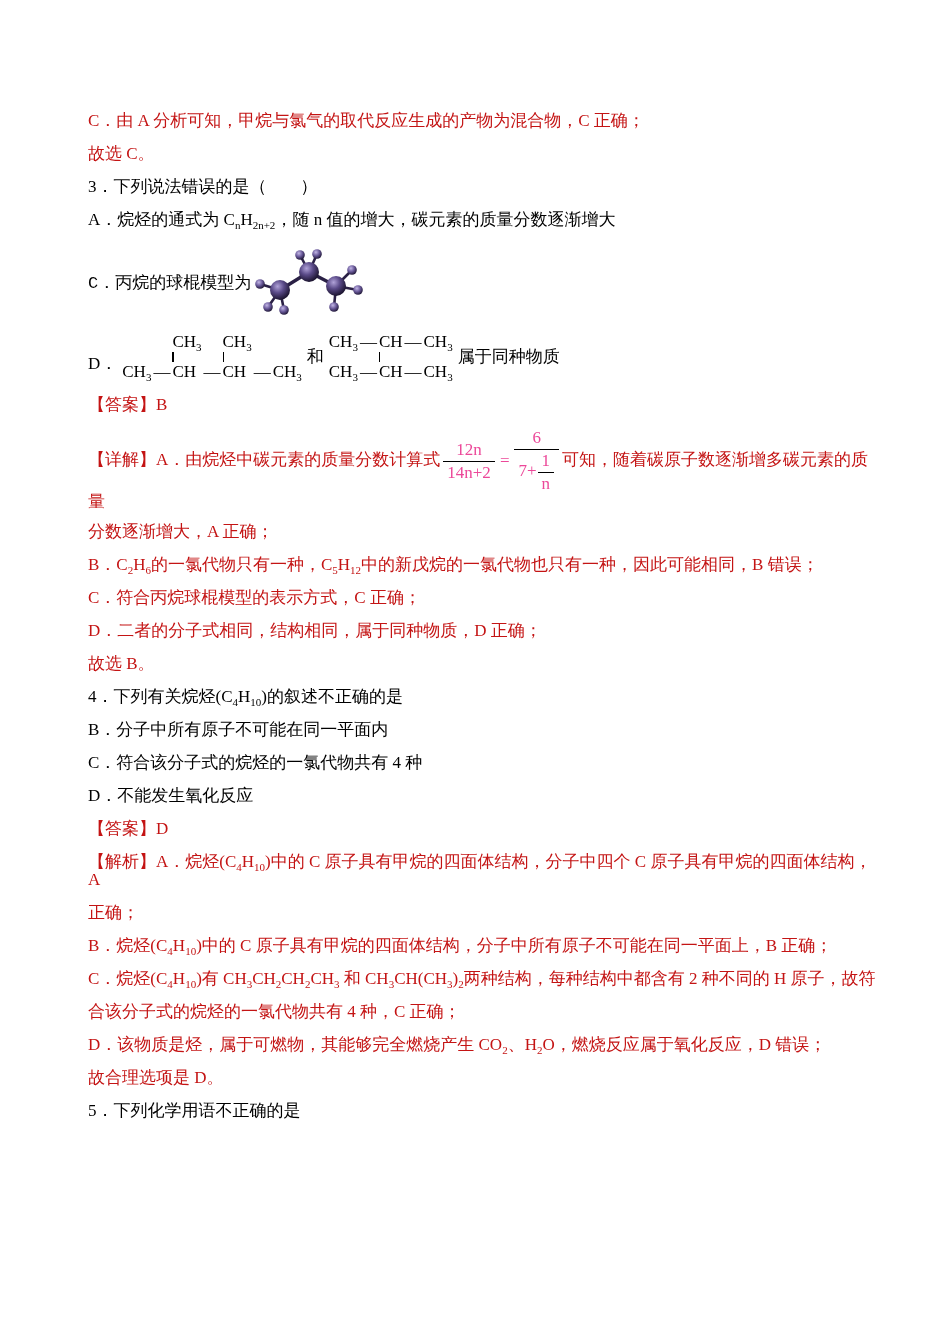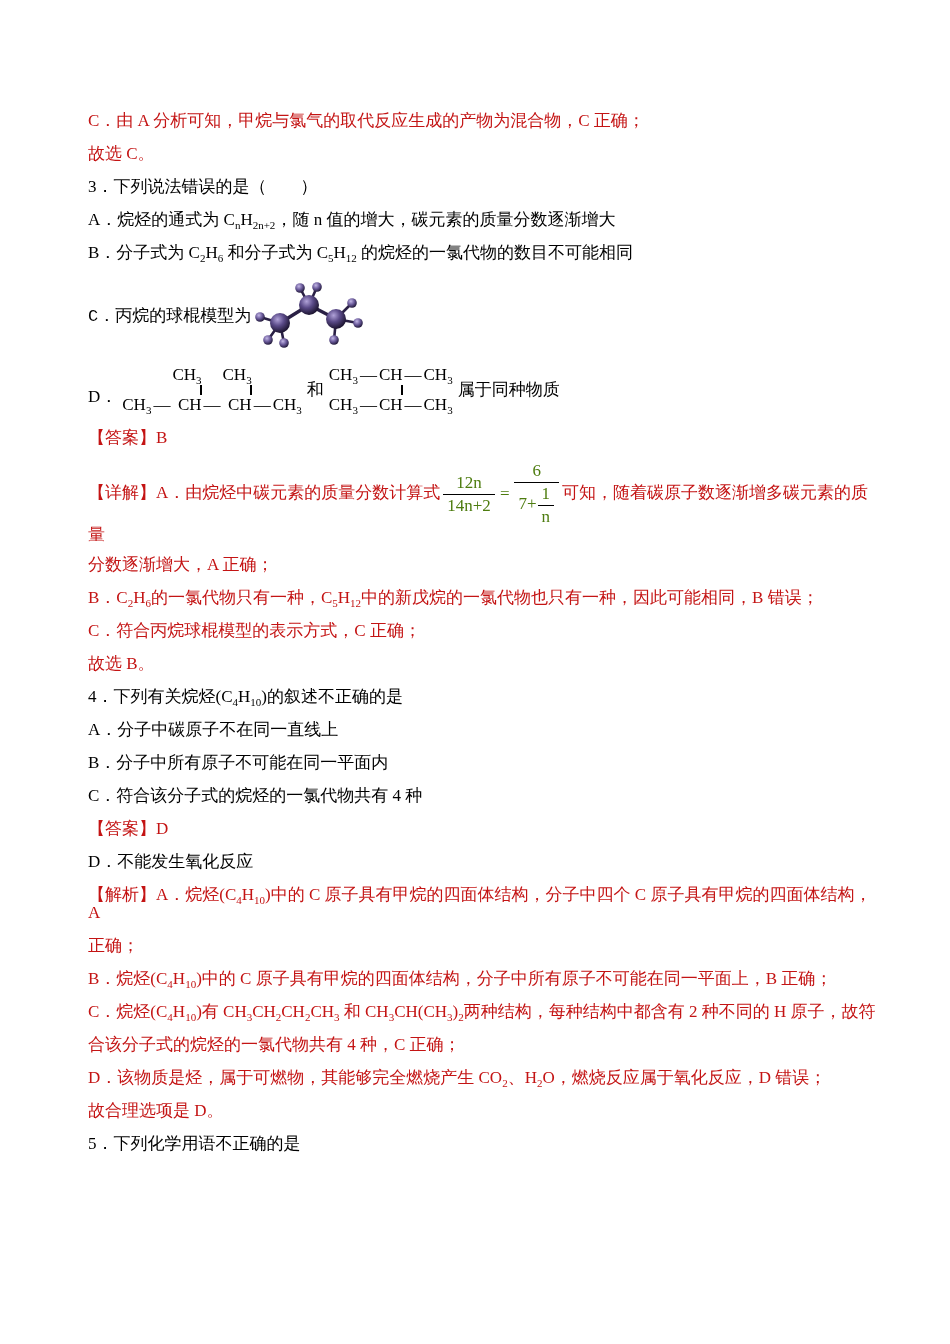--- a/index.html
+++ b/index.html
@@ -13,50 +13,49 @@
     font-size:17px;
     color:#000000;
     overflow:hidden;
   }
   p.line { margin:0 0 15px 0; line-height:18px; }
   .t-red { color:#c41414; }
   .t-black { color:#000000; }
   sub { font-size:11px; line-height:0; vertical-align:-4px; }
 
   
-  .math { color:#4d7c0f; white-space:nowrap; }
+  .math { color:#ec4899; white-space:nowrap; }
   .frac { display:inline-block; vertical-align:middle; text-align:center; margin:0 3px; }
   .frac .num { display:block; padding:0 4px 2px 4px; }
   .frac .den { display:block; border-top:1.4px solid #000; padding:2px 4px 0 4px; }
   .den-mixed { display:inline-flex; align-items:center; }
   .frac .frac { margin:0 1px; }
   .eq { display:inline-block; vertical-align:middle; margin:0 2px; }
 
   
   .struct { display:inline-table; vertical-align:middle; margin:0 4px; border-collapse:collapse; }
   .srow { display:table-row; }
-  .scell { display:table-cell; text-align:right; vertical-align:bottom; line-height:19px; padding:0 1px; white-space:nowrap; }
+  .scell { display:table-cell; text-align:left; vertical-align:bottom; line-height:19px; padding:0 1px; white-space:nowrap; }
   .srow.bondrow .scell { line-height:11px; height:11px; vertical-align:middle; }
   .vbond { display:inline-block; width:1.5px; height:10px; background:#000; }
 
   .opt-d-row { display:flex; align-items:center; margin:6px 0 15px 0; }
   .opt-d-label { align-self:flex-end; padding-bottom:6px; }
   .model-svg { vertical-align:middle; margin-left:2px; }
 </style>
 </head>
 <body>
 
 <div class="page">
 
   <p class="line t-red"><span>C．由 A 分析可知，甲烷与氯气的取代反应生成的产物为混合物，C 正确；</span></p>
   <p class="line t-red"><span>故选 C。</span></p>
 
   <p class="line t-black"><span>3．下列说法错误的是（　　）</span></p>
   <p class="line t-black"><span>A．烷烃的通式为 C</span><sub>n</sub><span>H</span><sub>2n+2</sub><span>，随 n 值的增大，碳元素的质量分数逐渐增大</span></p>
-  <p class="line t-black"><span>B．分子式为 C</span><sub>2</sub><span>H</span><sub>6</sub><span> 和分子式为 C</span><sub>5</sub><span>H</span><sub>12</sub><span> 的烷烃的一氯代物的数目不可能相同</span></p>
 
   <p class="line t-black" style="margin:8px 0 8px 0;font-family:Liberation Mono, monospace;">
     <span>C．丙烷的球棍模型为</span><svg class="model-svg" width="118" height="80" viewBox="0 0 118 80">
       <defs>
         <radialGradient id="gC" cx="38%" cy="32%" r="72%">
           <stop offset="0%" stop-color="#b0a2d8"></stop>
           <stop offset="45%" stop-color="#5a4a88"></stop>
           <stop offset="100%" stop-color="#150e26"></stop>
         </radialGradient>
         <radialGradient id="gH" cx="38%" cy="32%" r="72%">
@@ -161,29 +160,29 @@
 
   <p class="line t-red"><span>【答案】B</span></p>
 
   <p class="line t-red" style="margin:10px 0 12px 0;">
     <span>【详解】A．由烷烃中碳元素的质量分数计算式</span><span class="math"><span class="frac"><span class="num">12n</span><span class="den">14n+2</span></span><span class="eq">=</span><span class="frac"><span class="num">6</span><span class="den den-mixed"><span>7+</span><span class="frac"><span class="num">1</span><span class="den">n</span></span></span></span></span><span>可知，随着碳原子数逐渐增多碳元素的质量</span>
   </p>
 
   <p class="line t-red"><span>分数逐渐增大，A 正确；</span></p>
   <p class="line t-red"><span>B．C</span><sub>2</sub><span>H</span><sub>6</sub><span>的一氯代物只有一种，C</span><sub>5</sub><span>H</span><sub>12</sub><span>中的新戊烷的一氯代物也只有一种，因此可能相同，B 错误；</span></p>
   <p class="line t-red"><span>C．符合丙烷球棍模型的表示方式，C 正确；</span></p>
+  <p class="line t-red"><span>D．二者的分子式相同，结构相同，属于同种物质，D 正确；</span></p>
   <p class="line t-red"><span>故选 B。</span></p>
 
   <p class="line t-black"><span>4．下列有关烷烃(C</span><sub>4</sub><span>H</span><sub>10</sub><span>)的叙述不正确的是</span></p>
-  <p class="line t-black"><span>A．分子中碳原子不在同一直线上</span></p>
   <p class="line t-black"><span>B．分子中所有原子不可能在同一平面内</span></p>
   <p class="line t-black"><span>C．符合该分子式的烷烃的一氯代物共有 4 种</span></p>
+  <p class="line t-black"><span>D．不能发生氧化反应</span></p>
+
   <p class="line t-red"><span>【答案】D</span></p>
-
-  <p class="line t-black"><span>D．不能发生氧化反应</span></p>
   <p class="line t-red"><span>【解析】A．烷烃(C</span><sub>4</sub><span>H</span><sub>10</sub><span>)中的 C 原子具有甲烷的四面体结构，分子中四个 C 原子具有甲烷的四面体结构，A</span></p>
   <p class="line t-red"><span>正确；</span></p>
   <p class="line t-red"><span>B．烷烃(C</span><sub>4</sub><span>H</span><sub>10</sub><span>)中的 C 原子具有甲烷的四面体结构，分子中所有原子不可能在同一平面上，B 正确；</span></p>
   <p class="line t-red"><span>C．烷烃(C</span><sub>4</sub><span>H</span><sub>10</sub><span>)有 CH</span><sub>3</sub><span>CH</span><sub>2</sub><span>CH</span><sub>2</sub><span>CH</span><sub>3</sub><span> 和 CH</span><sub>3</sub><span>CH(CH</span><sub>3</sub><span>)</span><sub>2</sub><span>两种结构，每种结构中都含有 2 种不同的 H 原子，故符</span></p>
   <p class="line t-red"><span>合该分子式的烷烃的一氯代物共有 4 种，C 正确；</span></p>
   <p class="line t-red"><span>D．该物质是烃，属于可燃物，其能够完全燃烧产生 CO</span><sub>2</sub><span>、H</span><sub>2</sub><span>O，燃烧反应属于氧化反应，D 错误；</span></p>
   <p class="line t-red"><span>故合理选项是 D。</span></p>
 
   <p class="line t-black"><span>5．下列化学用语不正确的是</span></p>
 

